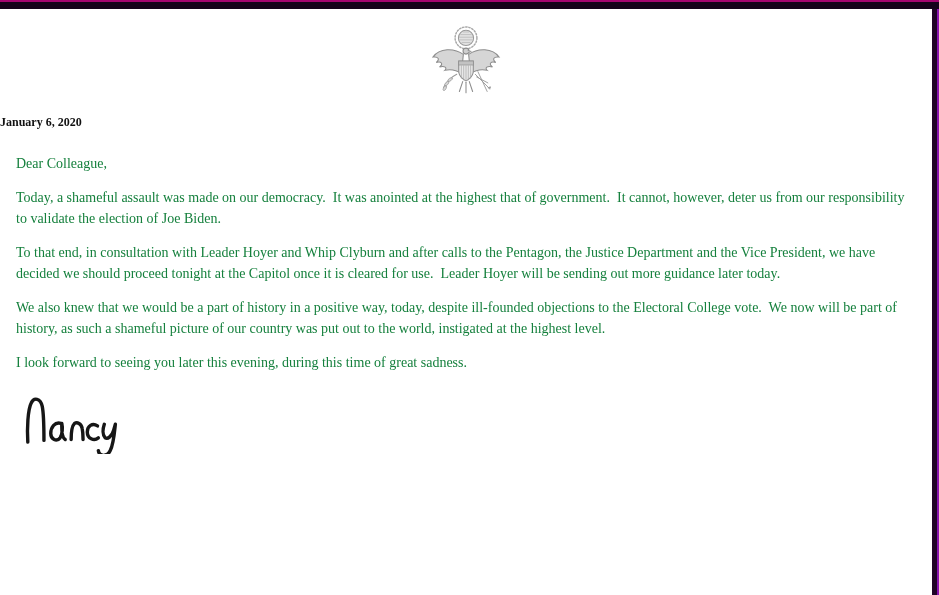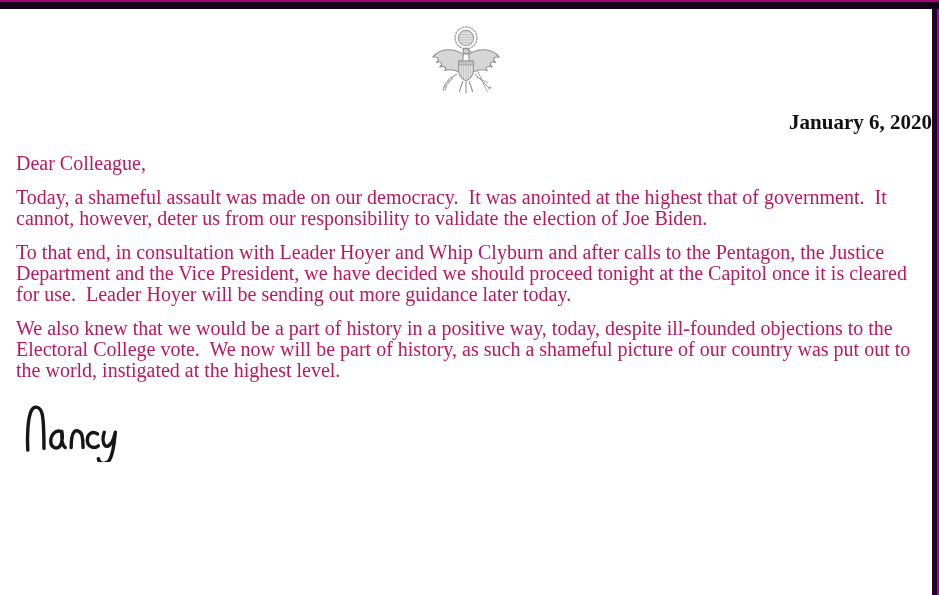--- a/index.html
+++ b/index.html
@@ -17,32 +17,32 @@
     z-index:5;
   }
   .frame-right {
     position:absolute; top:0; right:0; bottom:0; width:7px;
     background:linear-gradient(to left,#8a12b0 0,#8a12b0 2px,#200426 2px,#200426 100%);
     z-index:4;
   }
   .letter { position:absolute; top:9px; left:0; right:7px; bottom:0; }
   .seal { display:block; margin:15px auto 0; width:80px; height:86px; }
   .date-line {
-    text-align:right;
+    text-align:left;
     font-weight:bold;
-    font-size:21px;
+    font-size:12px;
     line-height:20px;
     color:#111;
     margin-top:2px;
   }
   .content {
     padding:21px 16px 0 16px;
-    font-size:20px;
+    font-size:14px;
     line-height:21px;
-    color:#be185d;
+    color:#15803d;
     font-family:Liberation Serif, serif;
   }
   .content p { margin:0 0 13px 0; white-space:pre-wrap; }
   .signature-block { margin:5px 0 0 13px; }
   .signature-block svg { display:block; }
 </style>
 </head>
 <body>
 
 <div class="frame-top"></div>
@@ -100,20 +100,21 @@
     </g>
   </svg>
 
   <div class="date-line">January 6, 2020</div>
 
   <div class="content">
     <p>Dear Colleague,</p>
     <p>Today, a shameful assault was made on our democracy.  It was anointed at the highest that of government.  It cannot, however, deter us from our responsibility to validate the election of Joe Biden.</p>
     <p>To that end, in consultation with Leader Hoyer and Whip Clyburn and after calls to the Pentagon, the Justice Department and the Vice President, we have decided we should proceed tonight at the Capitol once it is cleared for use.  Leader Hoyer will be sending out more guidance later today.</p>
     <p>We also knew that we would be a part of history in a positive way, today, despite ill-founded objections to the Electoral College vote.  We now will be part of history, as such a shameful picture of our country was put out to the world, instigated at the highest level.</p>
+    <p>I look forward to seeing you later this evening, during this time of great sadness.</p>
   </div>
 
   <div class="signature-block" aria-label="Nancy">
     <svg width="135" height="68" viewBox="0 0 150 80" fill="none" stroke="#161616" stroke-width="4" stroke-linecap="round" stroke-linejoin="round">
 
       <path d="M13,66 C12,50 13,28 17,20 C20,13 28,14 30,24 C32,34 32,52 32,64"></path>
 
       <path d="M52,44 C45,42 40,48 40,56 C40,63 47,66 51,61 C54,57 54,48 53,44 C53,50 52,60 57,63"></path>
 
       <path d="M64,63 C64,54 65,47 68,44 C71,42 76,44 77,50 C78,55 78,60 78,63"></path>

